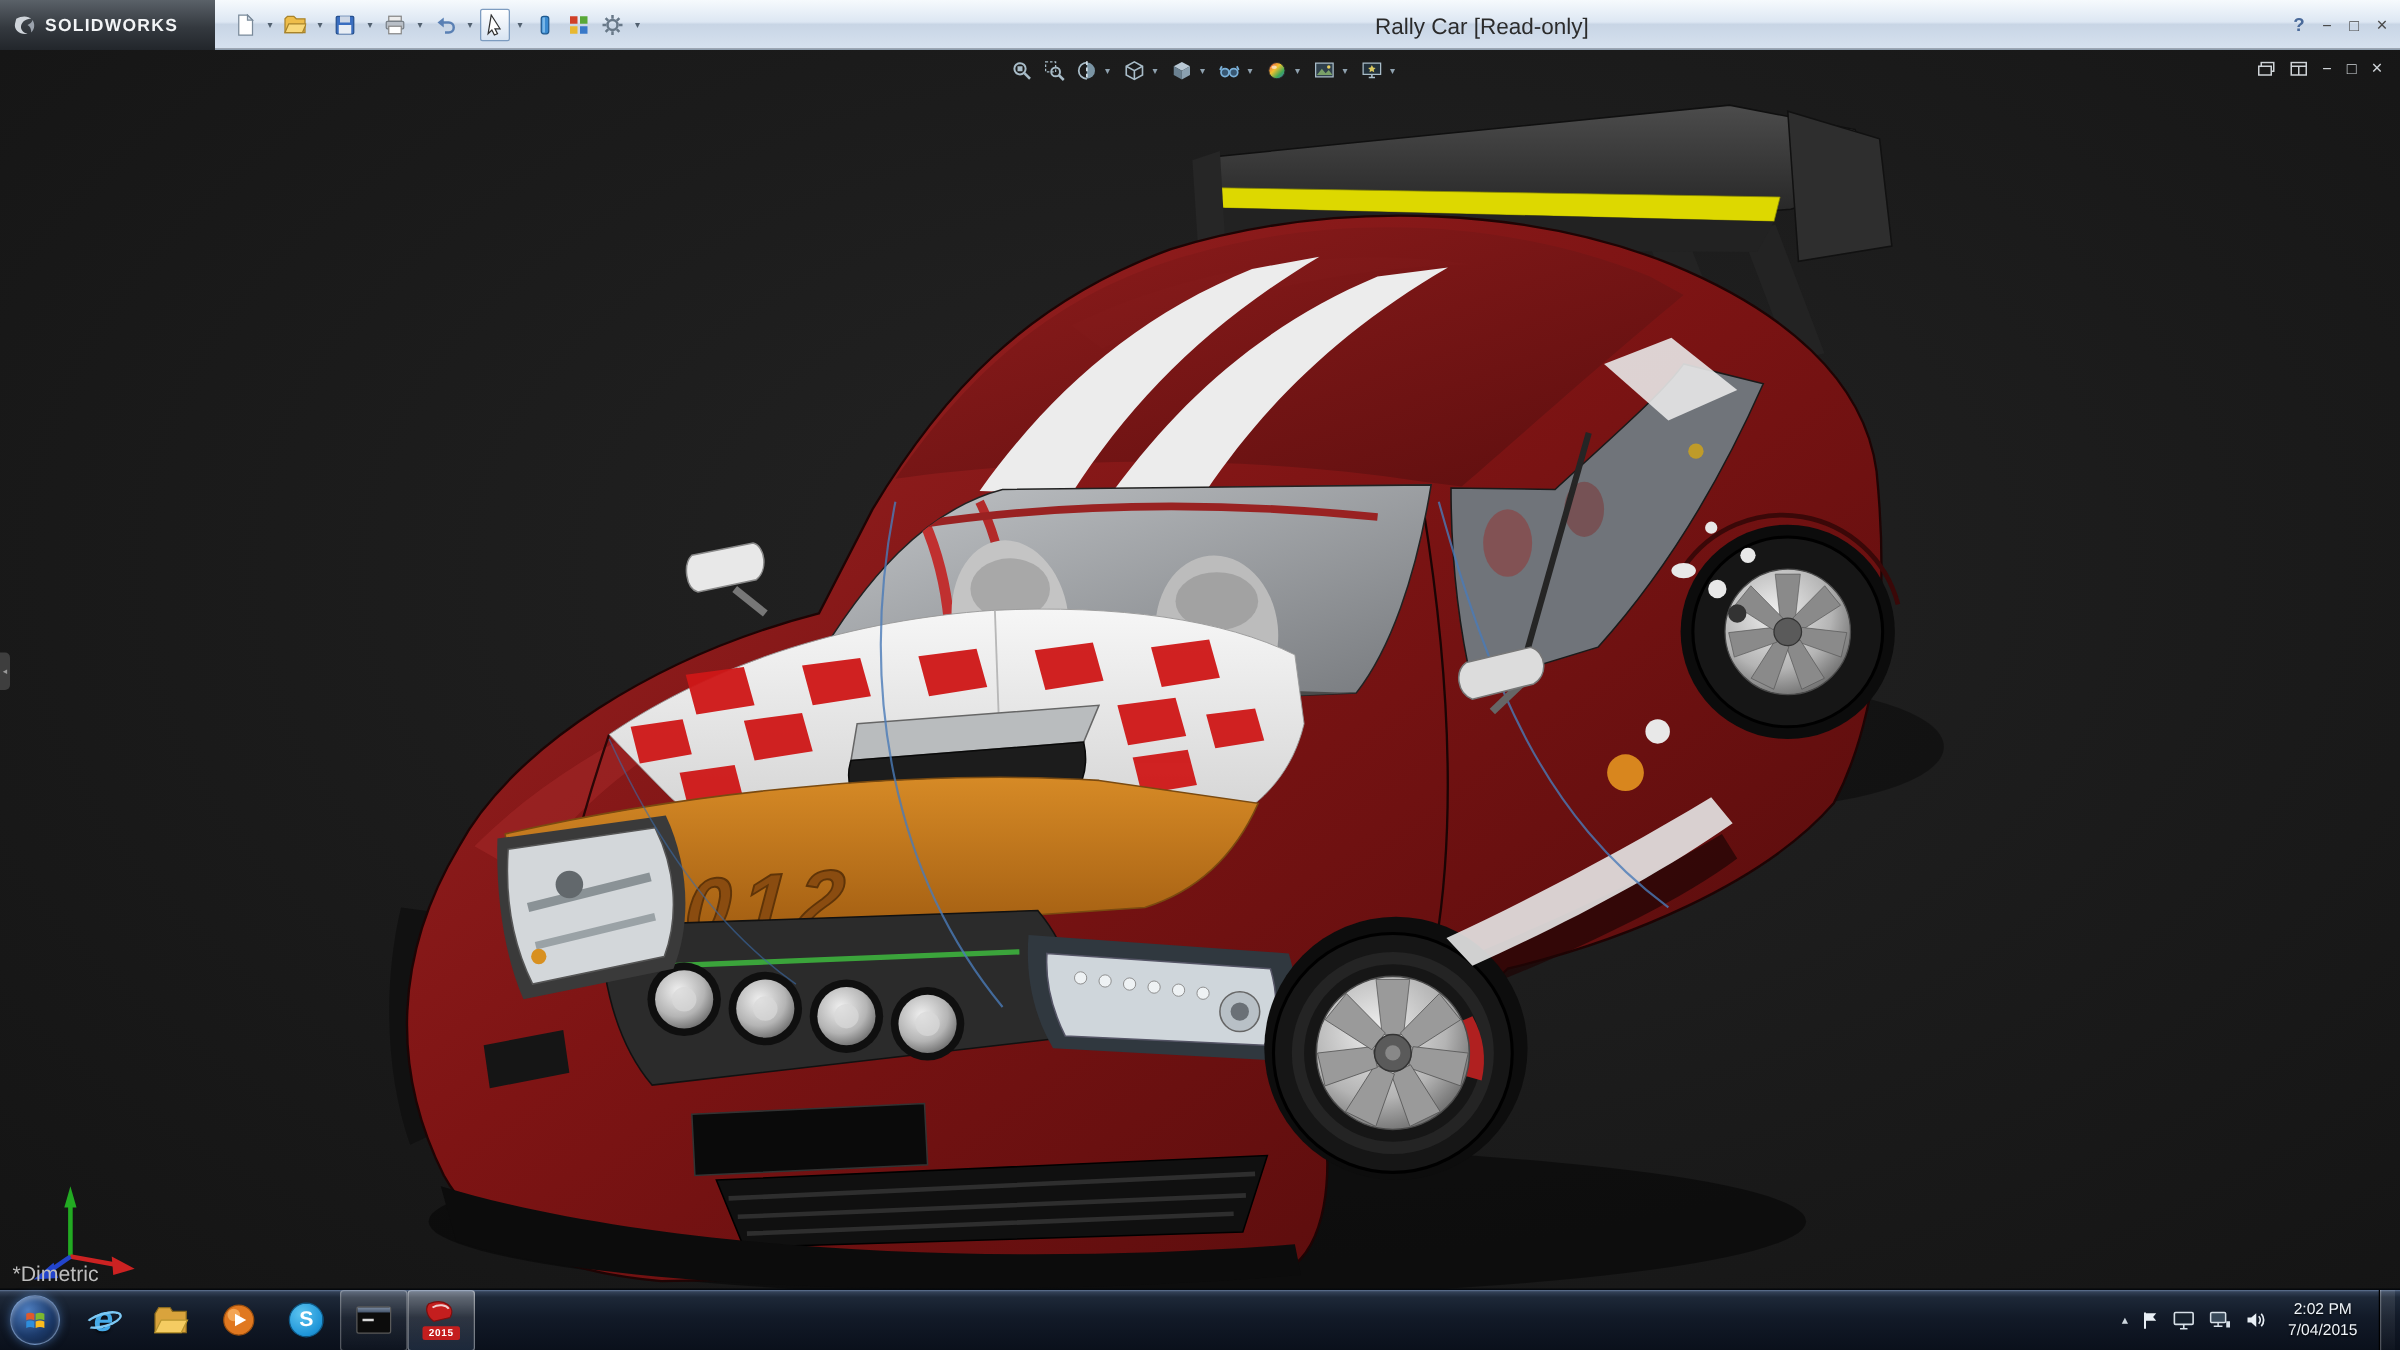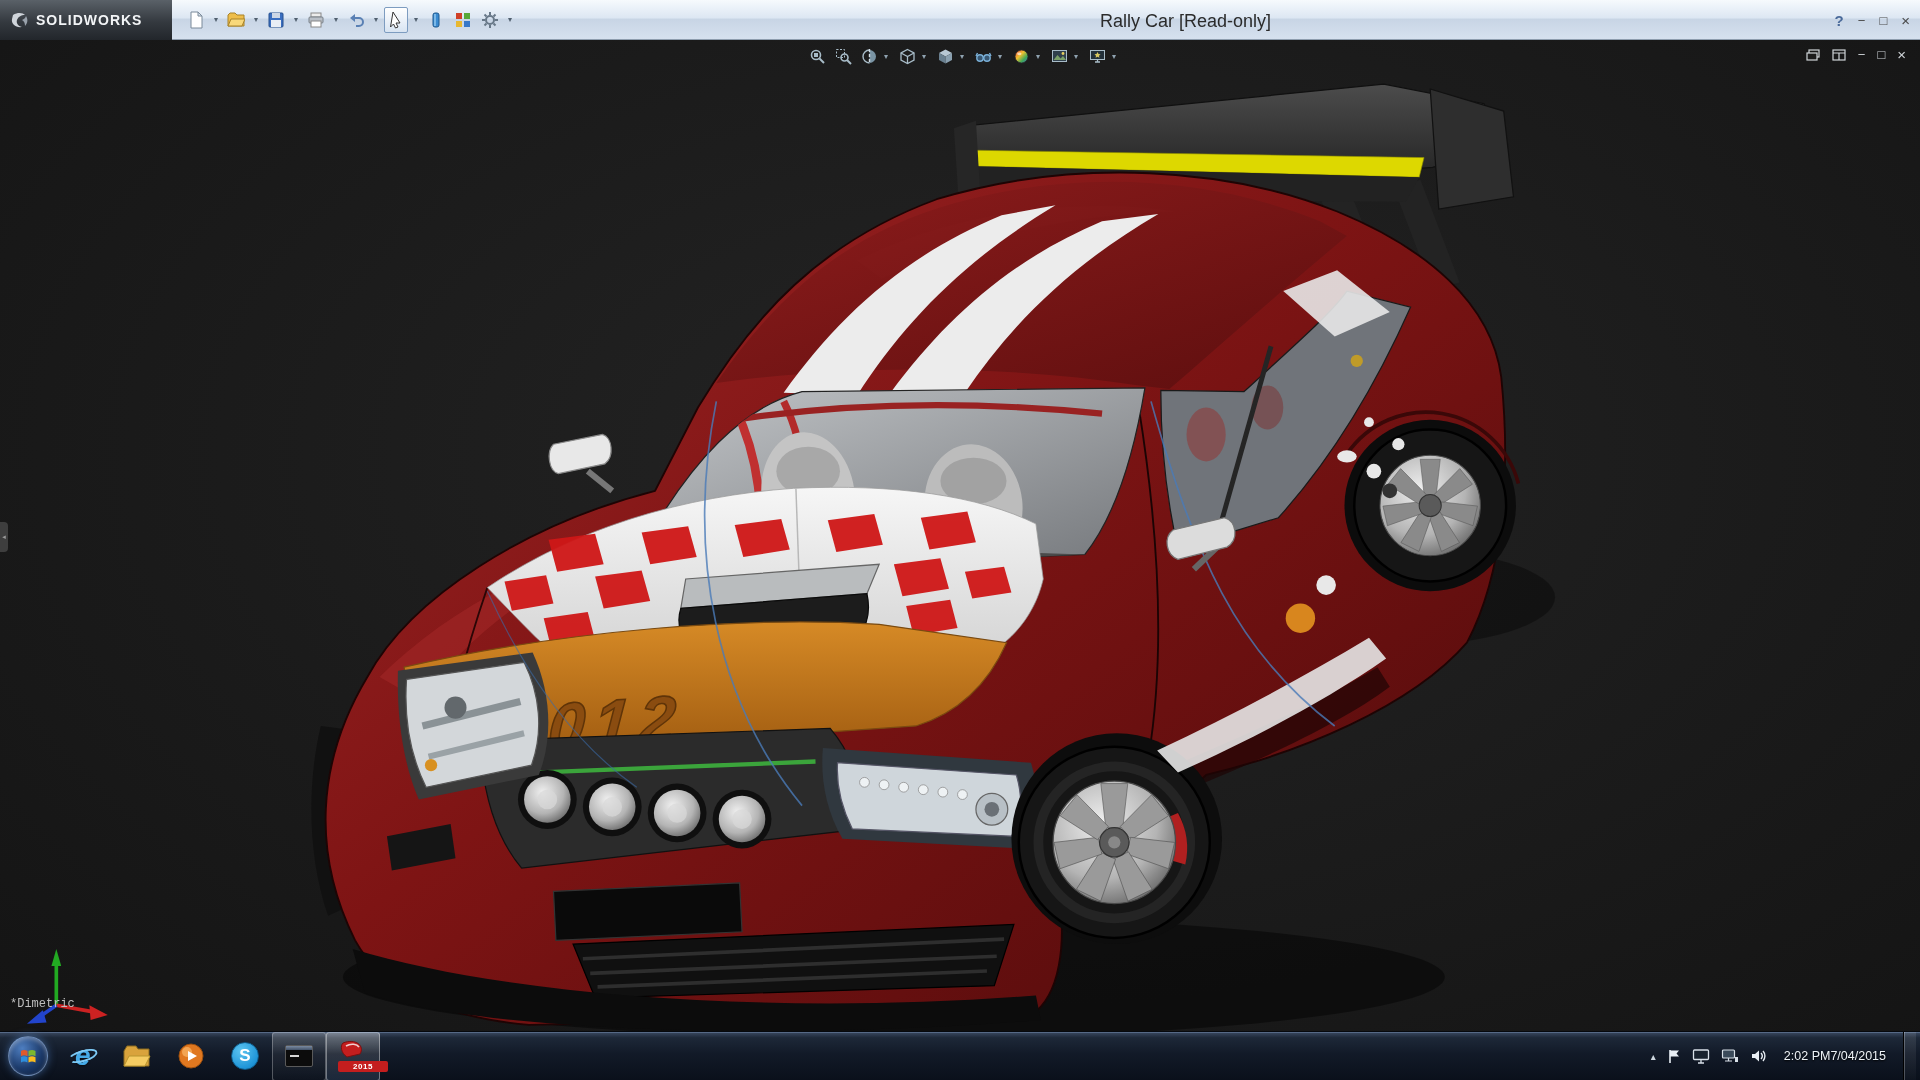--- a/index.html
+++ b/index.html
@@ -29,21 +29,21 @@
     background:radial-gradient(ellipse at 52% 42%, #242424 0%, #1b1b1b 55%, #141414 100%); }
   #scene { position:absolute; inset:0; width:100%; height:100%; }
 
   #hud { position:absolute; left:806px; top:4px; display:flex; align-items:center; gap:4px; z-index:5; }
   .hudbtn { width:22px; height:24px; display:flex; align-items:center; justify-content:center; border-radius:2px; }
   .hud-caret { font-size:8px; color:#8fa2b0; width:8px; }
 
   #doc-controls { position:absolute; right:14px; top:7px; display:flex; align-items:center; gap:12px; z-index:5; }
   .dctl { color:#cfd4d8; font-size:13px; line-height:1; }
 
-  #view-label { position:absolute; left:10px; bottom:20px; color:#bdbdbd; font-size:12px; z-index:5;font-family:Liberation Mono, monospace; }
+  #view-label { position:absolute; left:10px; bottom:1px; color:#bdbdbd; font-size:17px; z-index:5; }
 
   #tree-tab { position:absolute; left:0; top:482px; width:8px; height:30px; background:#3e3e3e;
     border-radius:0 4px 4px 0; display:flex; align-items:center; justify-content:center; z-index:5; }
   #tree-tab span { color:#9a9a9a; font-size:7px; }
 
   
   #taskbar { position:absolute; left:0; top:1031px; width:1920px; height:49px;
     background:linear-gradient(#3b4a62 0%, #1d2838 12%, #121a28 45%, #0a101b 100%);
     border-top:1px solid #05080d; box-shadow:inset 0 1px 0 rgba(140,170,210,.35); display:flex; align-items:center; z-index:30; }
   #start-btn { width:56px; height:49px; display:flex; align-items:center; justify-content:center; }
@@ -64,26 +64,26 @@
     border-left-color:transparent; border-radius:50%; transform:rotate(-16deg); }
   .msg-circle { width:28px; height:28px; border-radius:50%;
     background:radial-gradient(circle at 35% 30%, #5cc4f0, #1f95d8 70%, #1275b0); border:1px solid #0e5a88;
     display:flex; align-items:center; justify-content:center; }
   .msg-circle span { color:#fff; font-weight:bold; font-size:17px; }
   .cmd-icon { width:28px; height:22px; background:#0c0c0c; border:1px solid #5a5a5a; border-radius:2px; position:relative; }
   .cmd-icon::before { content:""; position:absolute; left:0; top:0; width:100%; height:4px;
     background:linear-gradient(#7a8aa0,#43536a); }
   .cmd-icon::after { content:""; position:absolute; left:4px; top:9px; width:9px; height:2px; background:#d8d8d8; }
   .sw-icon { width:30px; height:32px; position:relative; }
-  .sw-badge { position:absolute; left:0; bottom:0; width:50px; height:11px; background:#c41e1e; border-radius:2px;
+  .sw-badge { position:absolute; left:0; bottom:0; width:30px; height:11px; background:#c41e1e; border-radius:2px;
     color:#fff; font-size:8px; font-weight:bold; text-align:center; line-height:11px; letter-spacing:.5px; }
 
   #tray { margin-left:auto; height:49px; display:flex; align-items:center; gap:11px; padding-right:4px; }
   .tray-caret { color:#cdd6de; font-size:10px; }
-  #clock { display:flex; flex-direction:row; align-items:center; justify-content:space-between; line-height:1.35;
+  #clock { display:flex; flex-direction:column; align-items:center; justify-content:space-between; line-height:1.35;
     color:#eef3f8; font-size:12.5px; text-shadow:0 1px 2px #000; padding:0 6px; }
   #show-desktop { width:13px; height:49px; border-left:1px solid #000;
     box-shadow:inset 1px 0 0 rgba(255,255,255,.25); background:linear-gradient(rgba(255,255,255,.10),rgba(255,255,255,.02)); }
 </style>
 </head>
 <body>
 
 <div id="app">
 
   <div id="titlebar">

